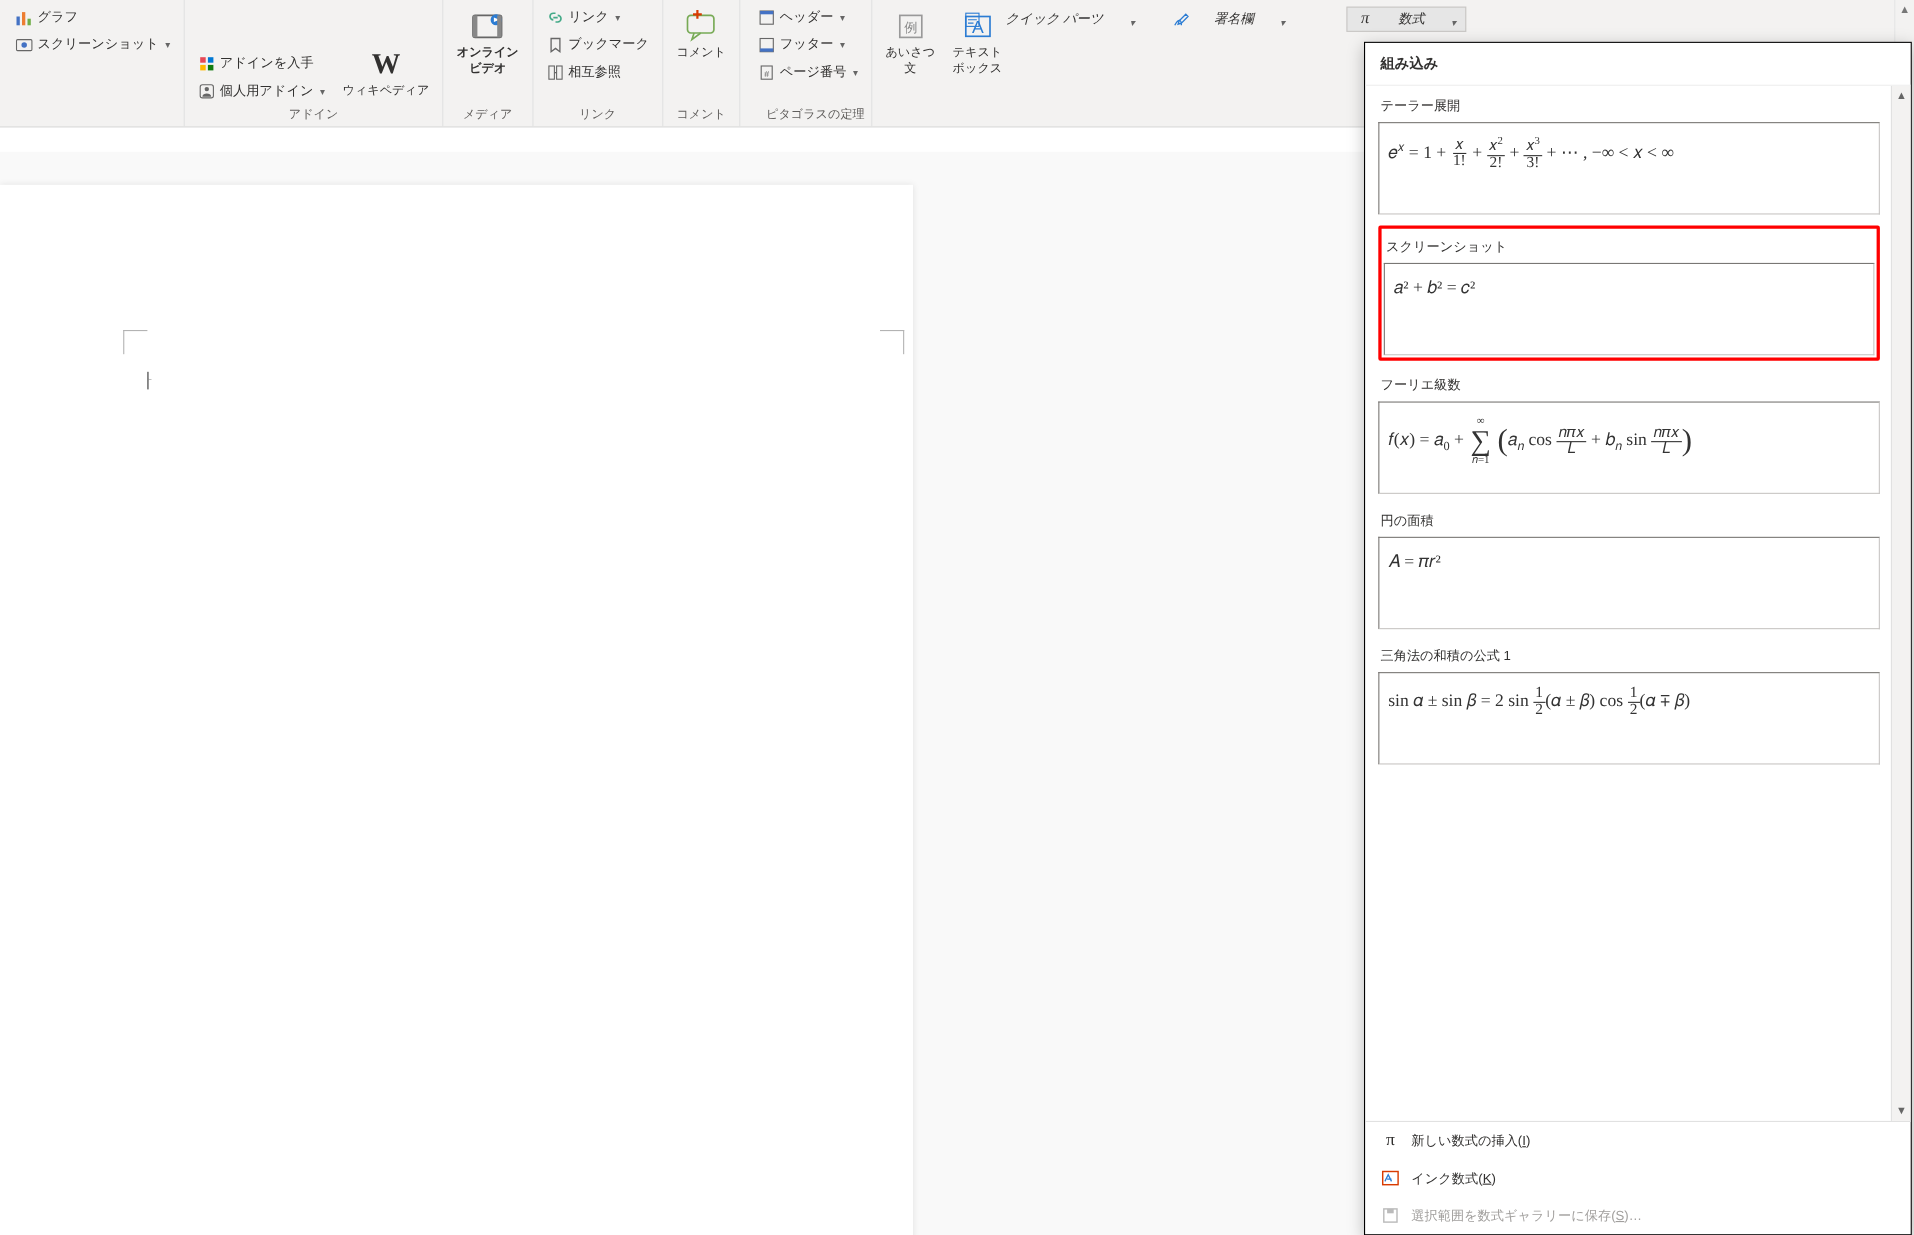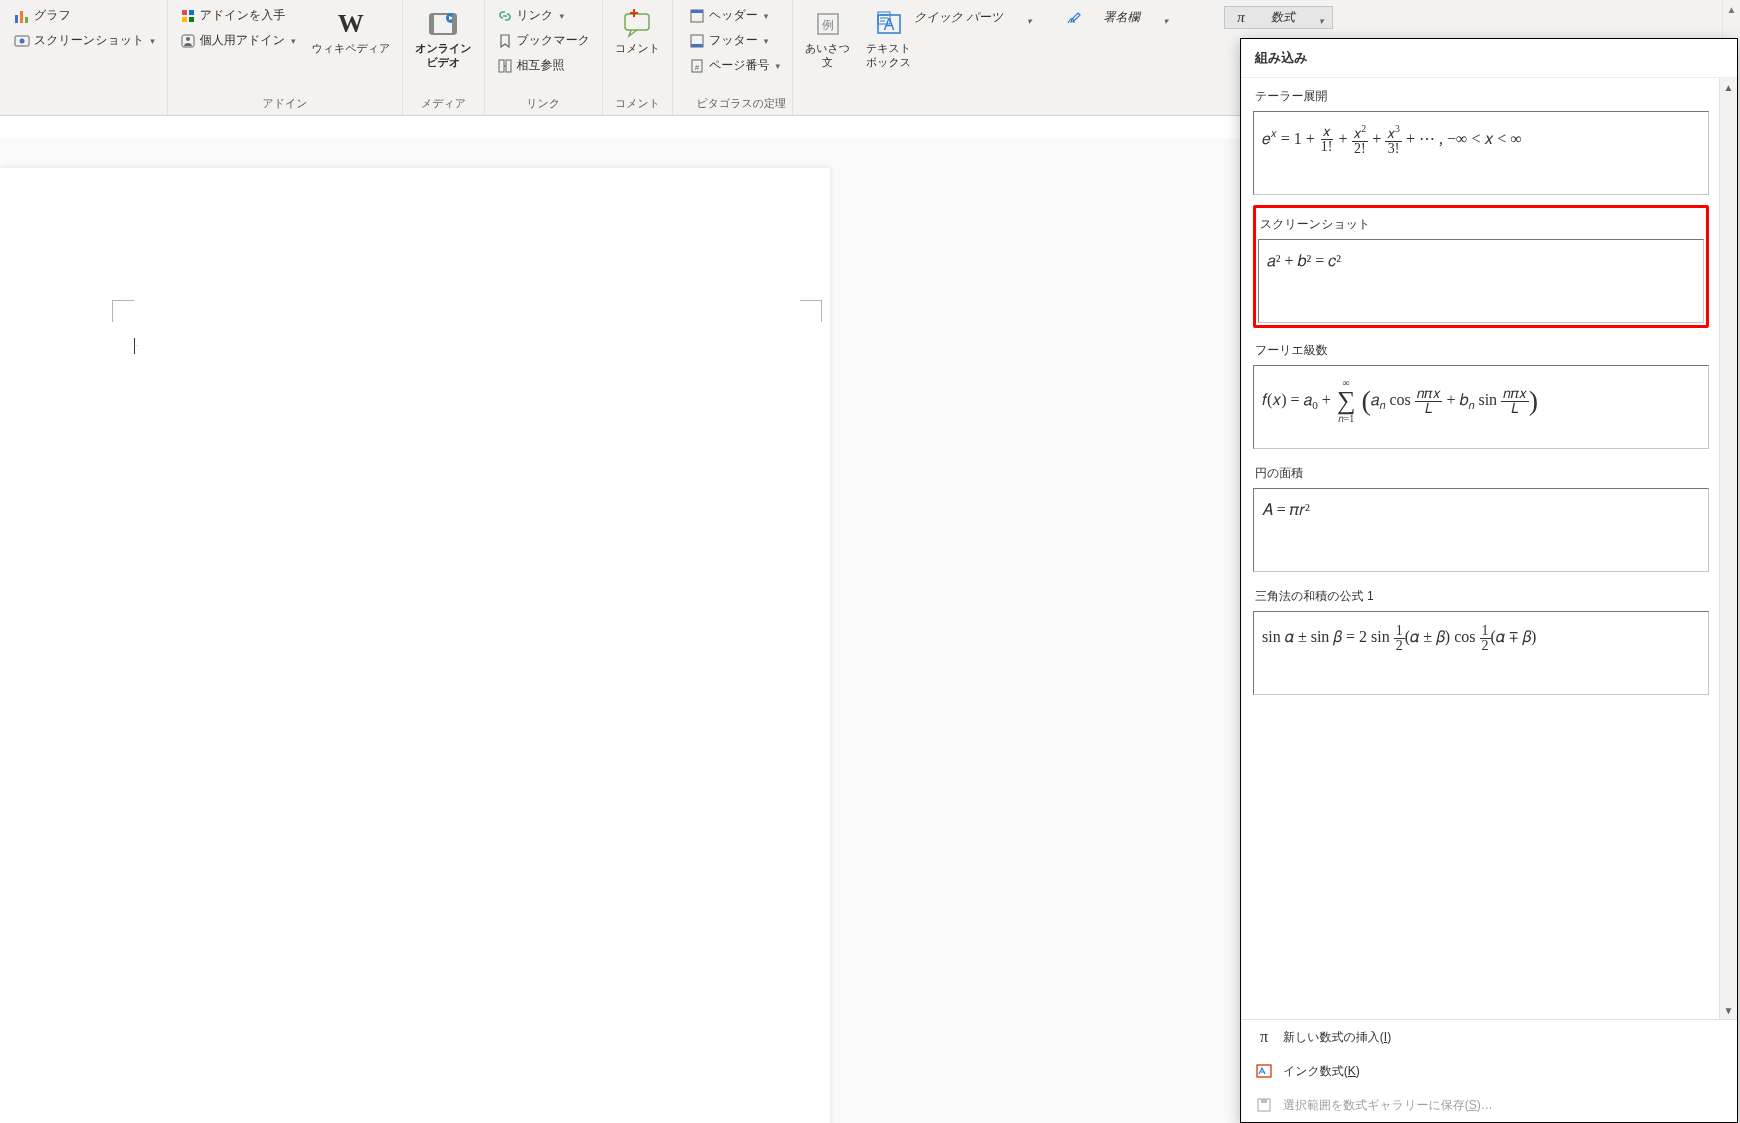--- a/index.html
+++ b/index.html
@@ -94,21 +94,21 @@
           </span>
           <span>スクリーンショット</span>
           <span class="chev">▾</span>
         </div>
       </div>
     </div>
     <div class="ribbon-group-label">&nbsp;</div>
   </div>
 
   <div class="ribbon-group" style="min-width:200px;">
-    <div class="ribbon-group-body" style="align-items:flex-start;">
+    <div class="ribbon-group-body" style="align-items:flex-end;">
       <div class="stack">
         <div class="rbtn">
           <span class="icon16">
             <svg viewBox="0 0 16 16" width="16" height="16">
                 <rect x="2" y="2" width="5" height="5" fill="#e74856"></rect>
                 <rect x="9" y="2" width="5" height="5" fill="#0078d4"></rect>
                 <rect x="2" y="9" width="5" height="5" fill="#ffb900"></rect>
                 <rect x="9" y="9" width="5" height="5" fill="#107c10"></rect>
               </svg>
           </span>

